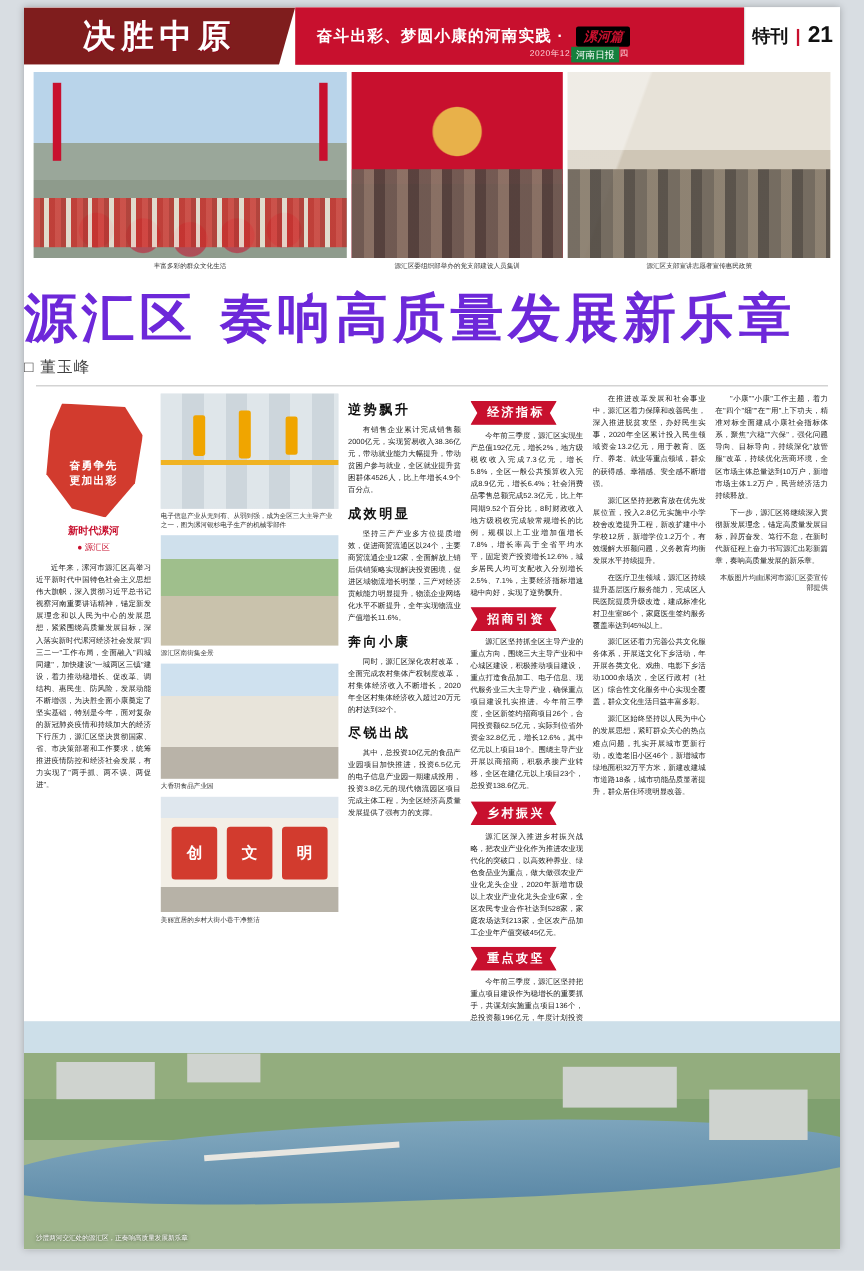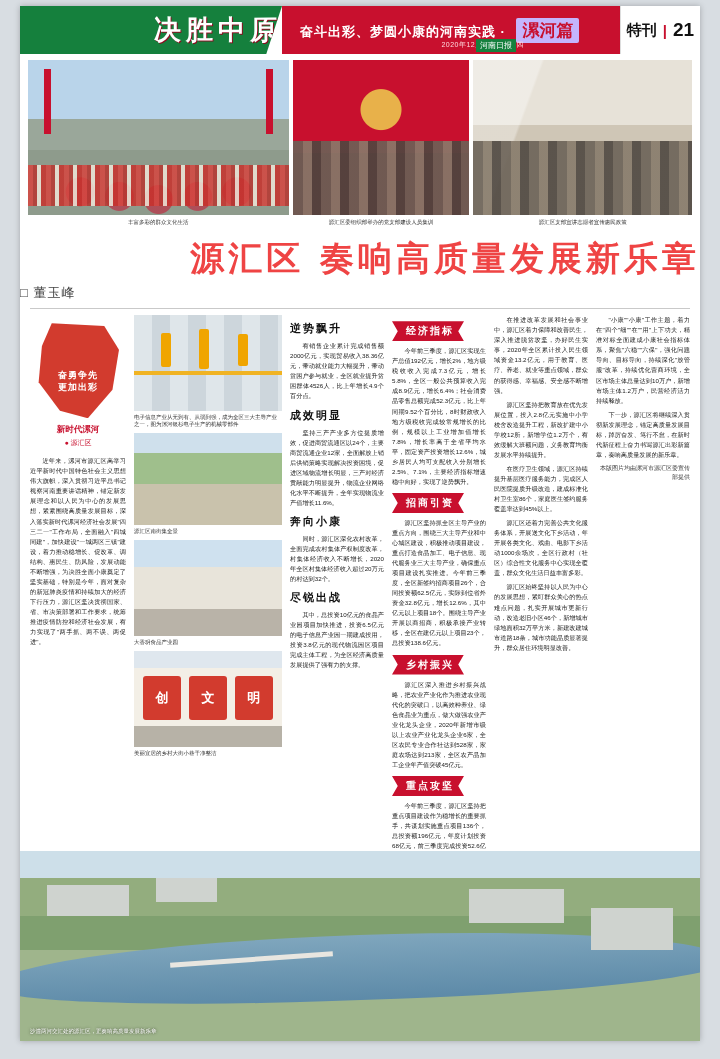--- a/index.html
+++ b/index.html
@@ -11,36 +11,36 @@
   }
   .page {
     width: 680px; height: 1035px; margin-top: 6px;
     background: #ffffff; position: relative; overflow: hidden;
     box-shadow: 0 0 6px rgba(0,0,0,.25);
   }
 
   
   .masthead { height: 48px; display: flex; align-items: stretch; }
   .mh-left {
-    width: 262px; background: #15803d; position: relative;
-    display: flex; align-items: center; justify-content: flex-end;
+    width: 226px; background: #7f1d1d; position: relative;
+    display: flex; align-items: center; justify-content: center;
     clip-path: polygon(0 0, 100% 0, 94% 100%, 0 100%);
   }
   .mh-title {
     color: #fff; font-size: 27px; font-weight: bold; letter-spacing: 5px;
     font-family: "DejaVu Serif", serif; text-shadow: 1px 1px 0 #8e0a1f;
   }
   .mh-right {
     flex: 1; background: #c8102e; display: flex; flex-direction: column;
     justify-content: center; padding-left: 18px; position: relative;
   }
   .mh-slogan { color:#fff; font-size: 13px; letter-spacing: 1px; font-weight: bold; }
   .mh-tag {
-    display: inline-block; background: #c4b5fd; color: #c8102e; font-size: 17px;
-    padding: 1px 6px; margin-left: 6px; border-radius: 2px; font-weight: bold;
+    display: inline-block; background: #000000; color: #c8102e; font-size: 11px;
+    padding: 1px 6px; margin-left: 6px; border-radius: 2px; font-weight: bold; font-style: italic;
   }
   .mh-date { color:#ffd7dd; font-size: 7px; position: absolute; right: 96px; bottom: 4px; letter-spacing:.5px;}
   .mh-special {
     width: 80px; background:#fff; color:#111; display:flex; align-items:center;
     justify-content:center; font-size:15px; font-weight:bold; gap:6px;
     border-left: 1px solid #ddd;
   }
   .mh-special .num { font-size: 19px; }
   .mh-special .bar { color:#c8102e; }
   .paper-name {
@@ -79,23 +79,23 @@
   .people-row { position:absolute; left:0; right:0; bottom:6%; height:26%;
     background: repeating-linear-gradient(90deg,#d6453f 0 5px,#b8352f 5px 9px, #efe6d8 9px 13px, #c8302b 13px 18px); opacity:.85;}
   .crowd {
     position:absolute; left:0; right:0; bottom:0; height:48%;
     background: repeating-linear-gradient(90deg,#6b6257 0 10px,#877b6b 10px 19px,#4e4740 19px 28px);
     opacity:.9;
   }
 
   
   .headline {
-    text-align:right; padding: 10px 0 2px;
-    font-family:"DejaVu Serif", serif; font-size: 34px; font-weight:bold;
-    letter-spacing: 4px; color:#ef4444;
+    text-align:left; padding: 10px 0 2px;
+    font-family:"DejaVu Serif", serif; font-size: 44px; font-weight:bold;
+    letter-spacing: 4px; color:#6d28d9;
   }
   .byline { font-size:13px; color:#444; padding-bottom:6px; letter-spacing:1px;}
   .rule { height:1px; background:#c9c9c9; margin: 0 10px 6px; }
 
   
   .body { display:flex; padding: 0 10px; gap: 8px; height: 556px; }
   .col { position:relative; }
   .colA { width: 96px; }
   .colB { width: 148px; }
   .colC { flex:1; display:flex; gap:8px; }

